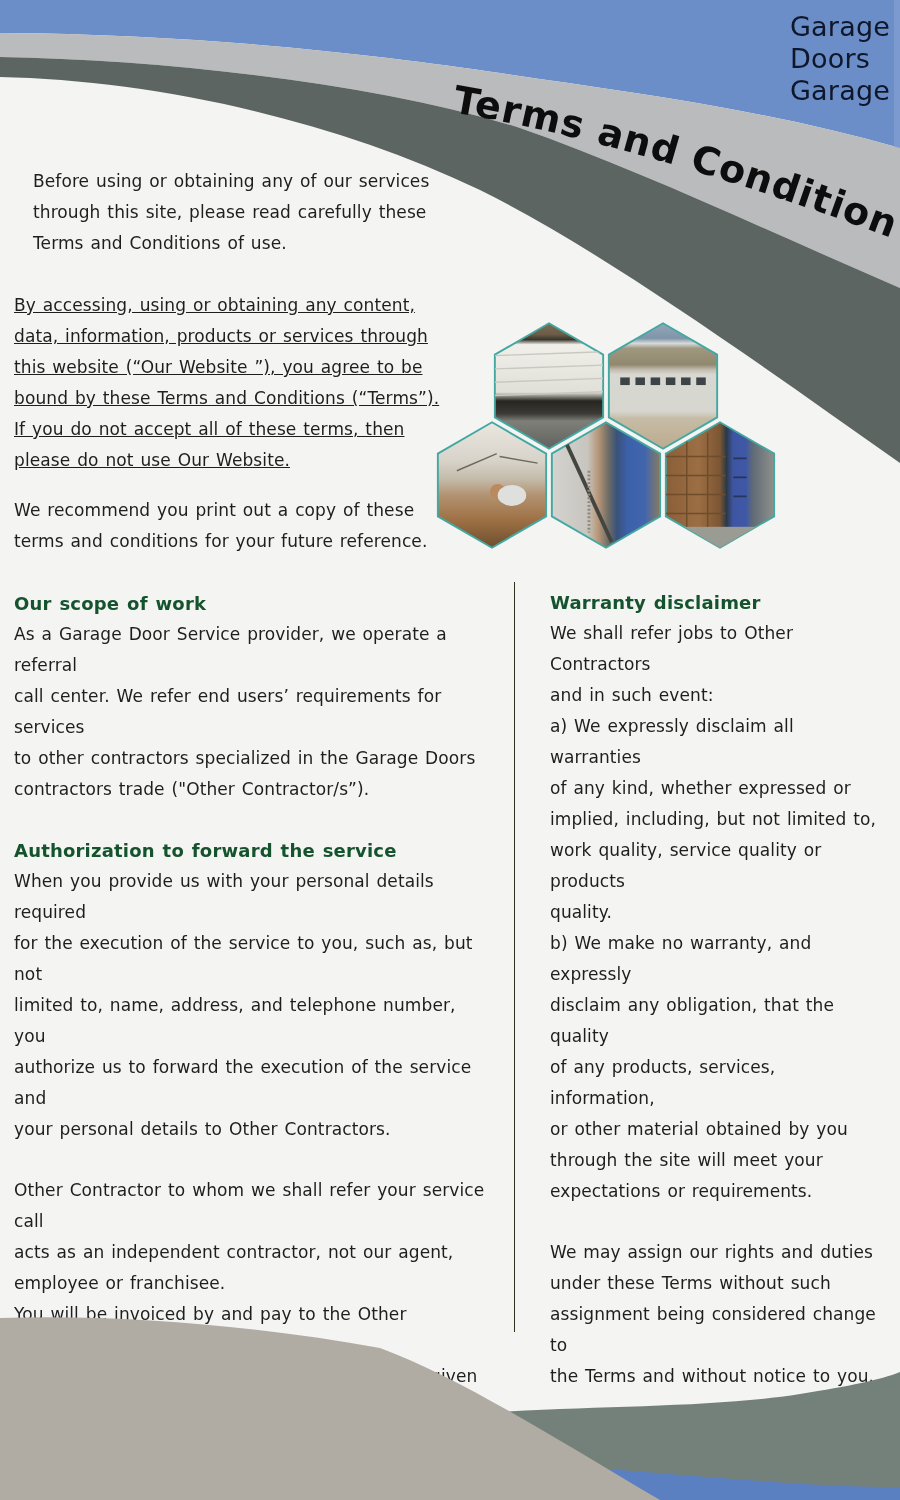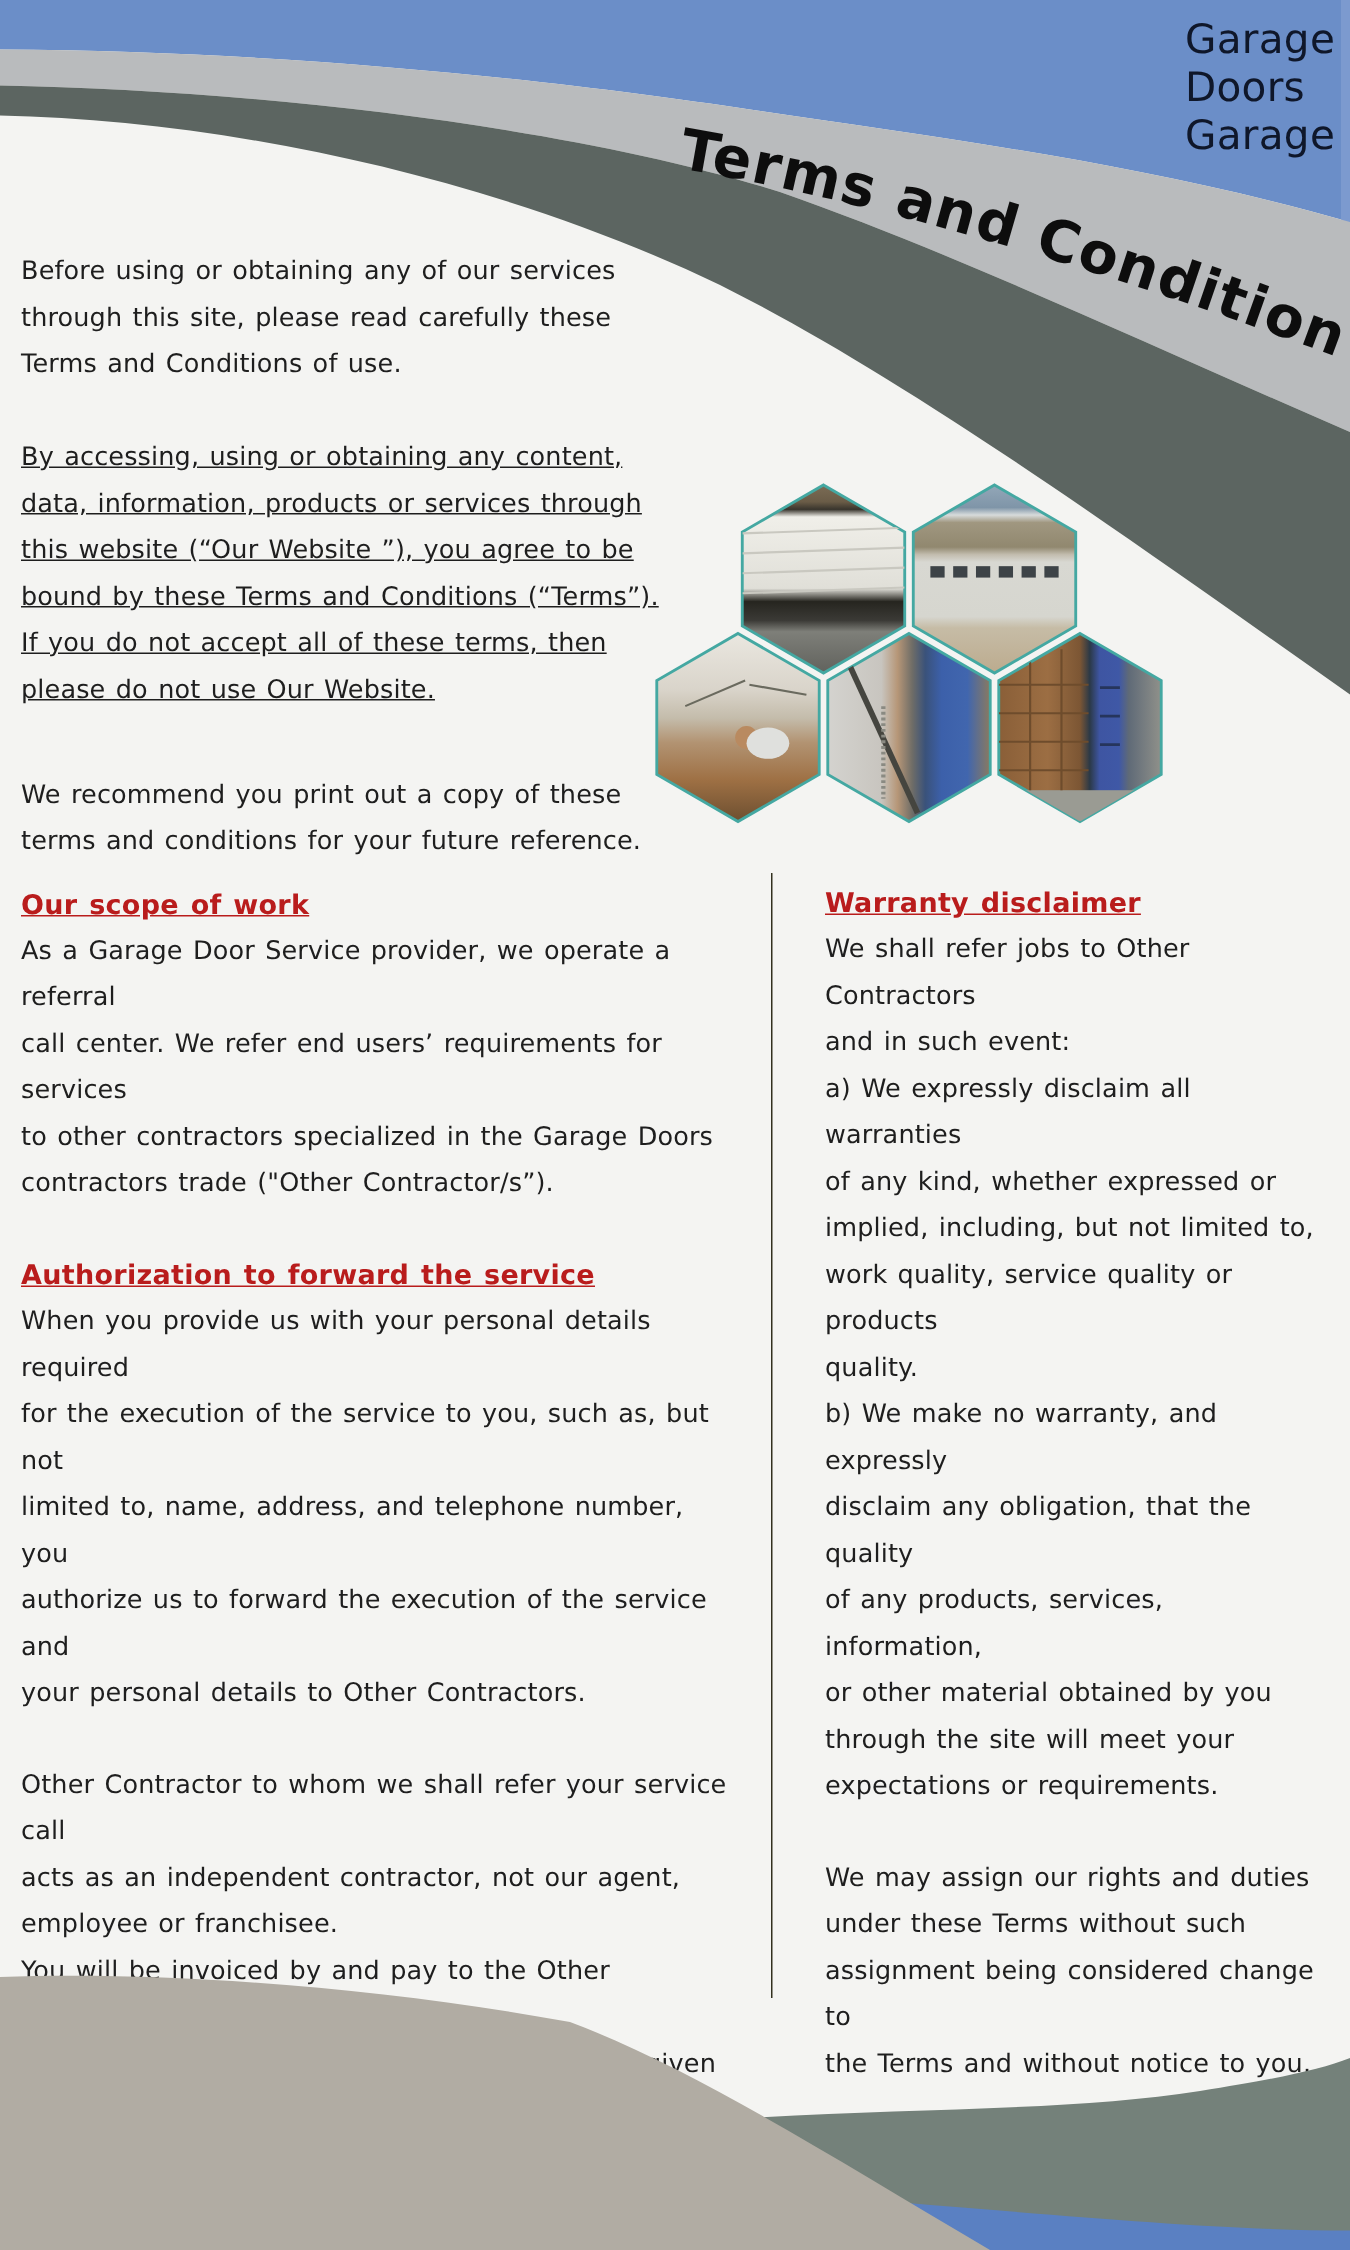--- a/index.html
+++ b/index.html
@@ -6,21 +6,21 @@
   body{font-family:"DejaVu Sans",sans-serif;}
   #page{position:relative;width:900px;height:1500px;background:#f4f4f2;overflow:hidden;}
   .layer{position:absolute;left:0;top:0;}
   
   .brand{position:absolute;left:790px;top:11px;font-size:27px;line-height:32px;color:#0f172a;letter-spacing:.2px;}
   
   .para{position:absolute;left:14px;width:478px;font-size:17px;line-height:31px;color:#1e1e1e;
         white-space:pre-line;word-spacing:.08em;letter-spacing:.1px;}
   
   .col{position:absolute;font-size:17px;line-height:31px;color:#1e1e1e;word-spacing:.08em;letter-spacing:.1px;}
-  .col h3{margin:0;font-size:18px;line-height:31px;color:#b91c1c;letter-spacing:.2px;text-decoration:underline;}
+  .col h3{margin:0;font-size:18px;line-height:31px;color:#14532d;letter-spacing:.2px;}
   .col p{margin:0 0 30px 0;white-space:pre-line;}
   .col-left{left:14px;top:588px;width:472px;}
   .col-right{left:550px;top:587px;width:332px;}
   .divider{position:absolute;left:514px;top:582px;width:1px;height:750px;background:#32301f;}
   svg{display:block;}
   text.ribbon{font-family:"DejaVu Sans",sans-serif;font-size:38px;font-weight:bold;fill:#0d0d0d;letter-spacing:1px;}
 </style>
 </head>
 <body>
 
@@ -45,30 +45,30 @@
       <textPath href="#ribbonPath">Terms and Conditions</textPath>
     </text>
   </svg>
 
   <div class="brand">
     <div>Garage</div>
     <div>Doors</div>
     <div>Garage</div>
   </div>
 
-  <div class="para" style="top:166px;">Before using or obtaining any of our services
+  <div class="para" style="top:166px;margin-left:19px;">Before using or obtaining any of our services
 through this site, please read carefully these
 Terms and Conditions of use.</div>
   <div class="para" style="top:290px;text-decoration:underline;">By accessing, using or obtaining any content,
 data, information, products or services through
 this website (“Our Website ”), you agree to be
 bound by these Terms and Conditions (“Terms”).
 If you do not accept all of these terms, then
 please do not use Our Website.</div>
-  <div class="para" style="top:515px;">We recommend you print out a copy of these
+  <div class="para" style="top:495px;">We recommend you print out a copy of these
 terms and conditions for your future reference.</div>
 
   <svg class="layer" style="left:410px;top:300px;" width="390" height="270" viewBox="410 300 390 270">
     <defs>
       <linearGradient id="g1" x1="0" y1="0" x2="0" y2="1">
         <stop offset="0" stop-color="#7b6c55"></stop>
           <stop offset=".09" stop-color="#6a5c47"></stop>
         <stop offset=".13" stop-color="#39352d"></stop>
           <stop offset=".17" stop-color="#f0efe9"></stop>
         <stop offset=".55" stop-color="#e0dfd8"></stop>

